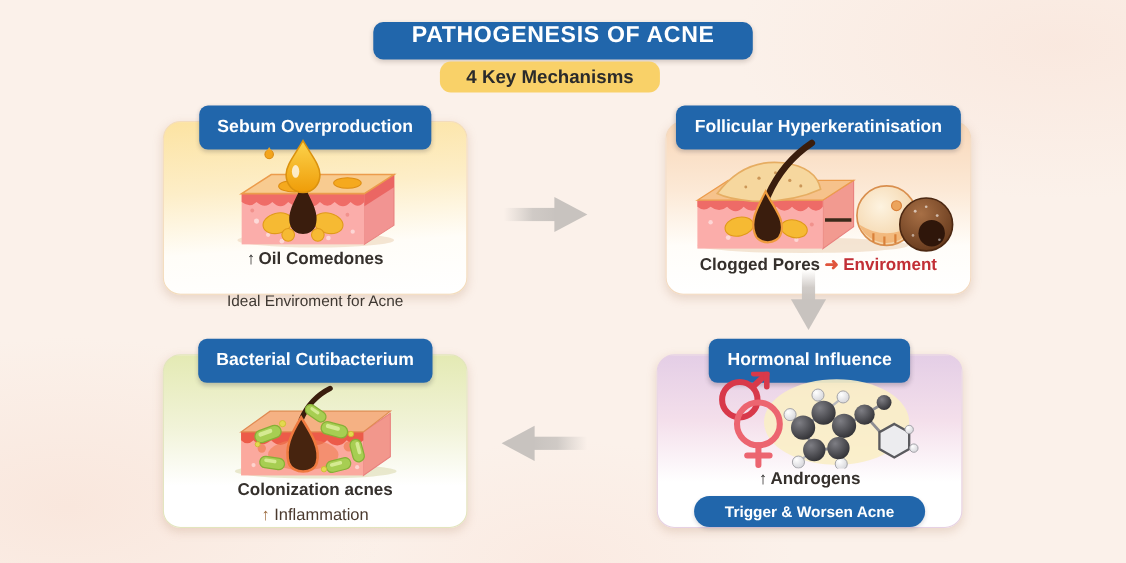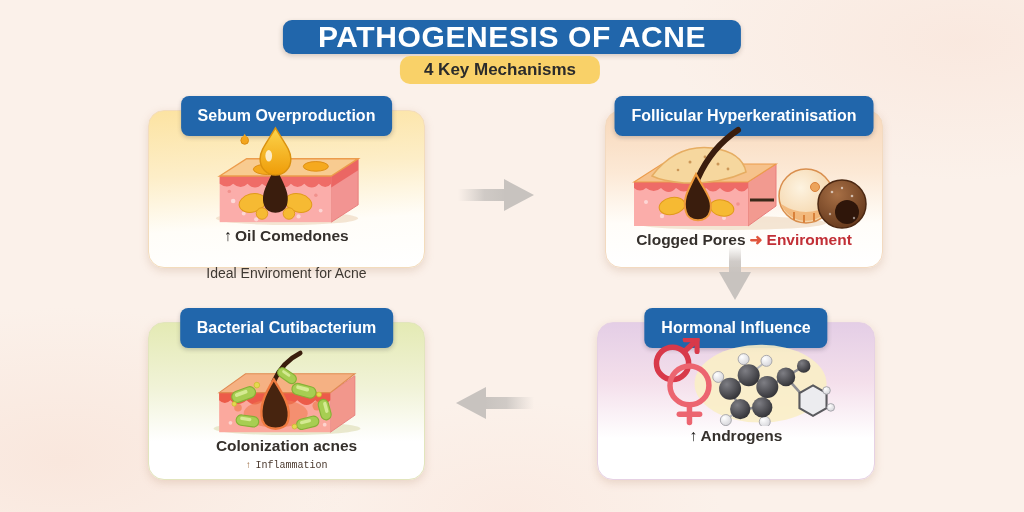--- a/index.html
+++ b/index.html
@@ -10,21 +10,21 @@
     background:
       radial-gradient(420px 220px at 6% 90%, rgba(248,224,212,.6), transparent 70%),
       radial-gradient(420px 200px at 94% 8%, rgba(248,224,212,.5), transparent 70%),
       radial-gradient(300px 160px at 50% 100%, rgba(250,228,218,.5), transparent 70%),
       #fbf1ea;
   }
   .title-banner {
     position:absolute; left:50%; top:20px; transform:translateX(-50%);
     height:34px; padding:0 35px; background:#2166ab; border-radius:9px;
     display:flex; align-items:flex-start; justify-content:center;
-    color:#ffffff; font-size:30px; font-weight:bold; letter-spacing:.6px;
+    color:#ffffff; font-size:21px; font-weight:bold; letter-spacing:.6px;
     box-shadow:0 2px 5px rgba(60,40,30,.2); white-space:nowrap;
   }
   .subtitle-banner {
     position:absolute; left:50%; top:56px; transform:translateX(-56%);
     height:28px; padding:0 24px; background:#f9d168; border-radius:10px;
     display:flex; align-items:center; justify-content:center;
     color:#2b2b2b; font-size:17px; font-weight:bold; white-space:nowrap;
   }
   .panel {
     position:absolute; width:277px; height:158px; border-radius:16px;
@@ -52,21 +52,21 @@
     position:absolute; inset:0; display:flex; flex-direction:column;
     align-items:center; padding-top:15px;
   }
   .illus { display:flex; align-items:flex-end; justify-content:center; }
   .cap-main { font-size:15.5px; font-weight:bold; color:#35302c; margin-top:1px; white-space:nowrap; }
   .cap-sub  { font-size:14px; color:#3e3832; margin-top:20px; white-space:nowrap; }
   .up-arrow { font-weight:bold; color:#1c1a18; margin-right:3px; }
   .red-arrow { color:#e0553c; font-weight:bold; padding:0 4px; }
   .red-text { color:#c22f36; }
   .brown-arrow { color:#9c6b3f; font-weight:bold; margin-right:4px; }
-  .cap-inflam { color:#4a392e; font-size:10px; margin-top:5px;font-family:Liberation Mono, monospace; }
+  .cap-inflam { color:#4a392e; font-size:15px; margin-top:5px; }
   .badge {
     margin-top:6px; background:#2166ab; color:#ffffff; font-weight:bold;
     font-size:14px; border-radius:15px; padding:6px 28px; white-space:nowrap;
     box-shadow:0 2px 4px rgba(40,40,60,.18);
   }
   .flow-arrow { position:absolute; }
 </style>
 </head>
 <body>
 
@@ -296,20 +296,21 @@
             <circle cx="150" cy="82" r="12" fill="url(#carbonG)"></circle>
             <circle cx="124" cy="84" r="12" fill="url(#carbonG)"></circle>
             <circle cx="178" cy="46" r="11" fill="url(#carbonG)"></circle>
             <circle cx="199" cy="33" r="8" fill="url(#carbonG)"></circle>
           </g>
         </svg>
       </div>
       <div class="cap-main">
         <span class="up-arrow">↑</span><span>Androgens</span>
       </div>
+      <div class="badge">Trigger &amp; Worsen Acne</div>
     </div>
   </div>
 
   <svg class="flow-arrow" style="left:456px; top:176px;" width="80" height="38">
     <defs>
       <linearGradient id="gR" x1="0" y1="0" x2="1" y2="0">
         <stop offset="0" stop-color="#cfcac6" stop-opacity="0"></stop>
         <stop offset="0.55" stop-color="#cbc6c2" stop-opacity="0.9"></stop>
         <stop offset="1" stop-color="#c8c3bf"></stop>
       </linearGradient>

